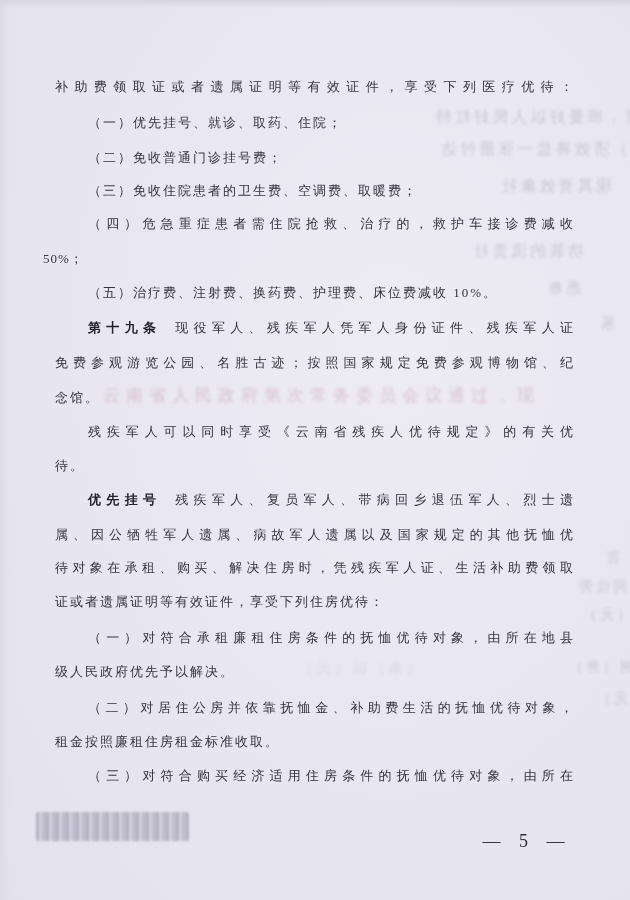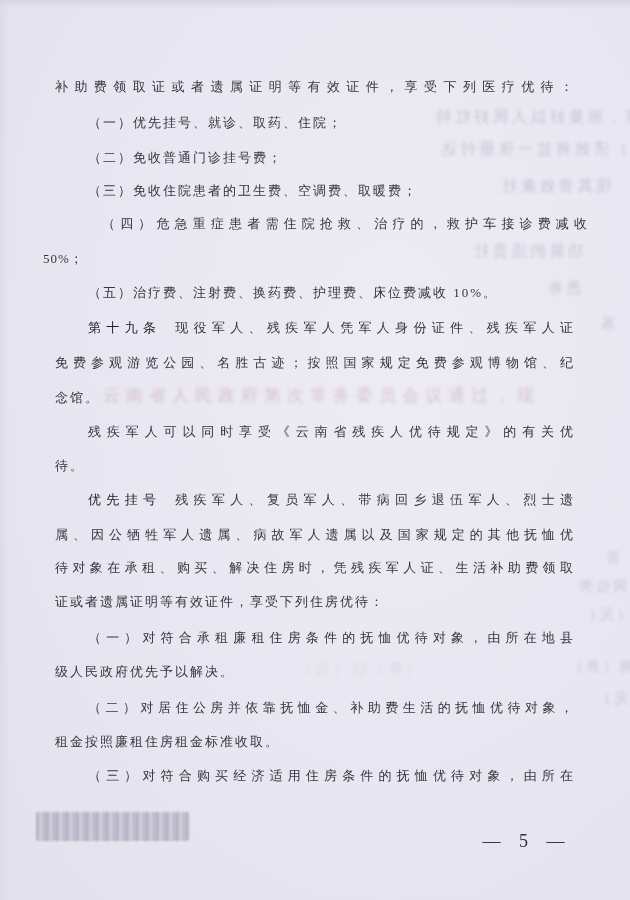--- a/index.html
+++ b/index.html
@@ -20,21 +20,21 @@
     color:#36353f;
     letter-spacing:2px;
     white-space:nowrap;
   }
   .fill{
     white-space:normal;
     text-align:justify;
     text-align-last:justify;
   }
   .art-head{
-    font-weight:400;
+    font-weight:700;
     color:#23222c;
     margin-right:14px;
   }
   .ghost{
     position:absolute;
     font-size:17px;
     color:#9b97ac;
     letter-spacing:3px;
     white-space:nowrap;
     filter:blur(1.6px);
@@ -77,21 +77,21 @@
   <div class="ghost mir" style="left:580px;top:606px;font-size:14px">（元）</div>
   <div class="ghost mir faint" style="left:295px;top:659px;font-size:15px">（条）以（元）</div>
   <div class="ghost mir" style="left:566px;top:658px;font-size:14px">条例（并）</div>
   <div class="ghost mir" style="left:594px;top:690px;font-size:14px">（元）</div>
   <div class="smudge"></div>
 
   <div class="line fill" style="left:55px;top:75px;width:520px">补助费领取证或者遗属证明等有效证件，享受下列医疗优待：</div>
   <div class="line" style="left:88px;top:111px">（一）优先挂号、就诊、取药、住院；</div>
   <div class="line" style="left:88px;top:146px">（二）免收普通门诊挂号费；</div>
   <div class="line" style="left:88px;top:179px">（三）免收住院患者的卫生费、空调费、取暖费；</div>
-  <div class="line fill" style="left:102px;top:212px;width:487px">（四）危急重症患者需住院抢救、治疗的，救护车接诊费减收</div>
+  <div class="line fill" style="left:88px;top:212px;width:487px">（四）危急重症患者需住院抢救、治疗的，救护车接诊费减收</div>
   <div class="line" style="left:43px;top:247px;letter-spacing:1px">50%；</div>
   <div class="line" style="left:88px;top:281px">（五）治疗费、注射费、换药费、护理费、床位费减收 10%。</div>
 
   <div class="line fill" style="left:88px;top:316px;width:487px">
     <span class="art-head">第十九条</span><span>现役军人、残疾军人凭军人身份证件、残疾军人证</span>
   </div>
   <div class="line fill" style="left:55px;top:351px;width:520px">免费参观游览公园、名胜古迹；按照国家规定免费参观博物馆、纪</div>
   <div class="line" style="left:55px;top:386px">念馆。</div>
   <div class="line fill" style="left:88px;top:420px;width:487px">残疾军人可以同时享受《云南省残疾人优待规定》的有关优</div>
   <div class="line" style="left:55px;top:454px">待。</div>

